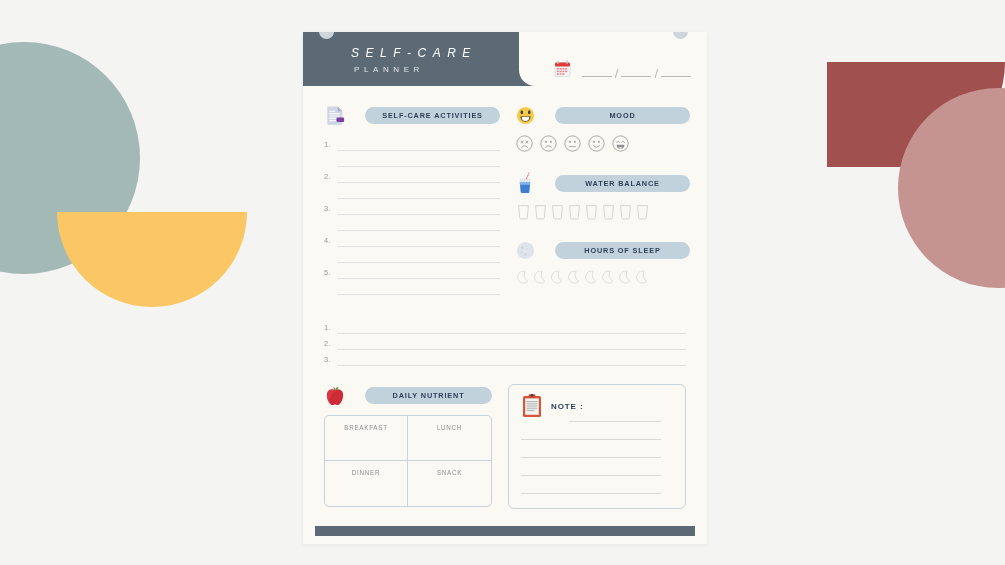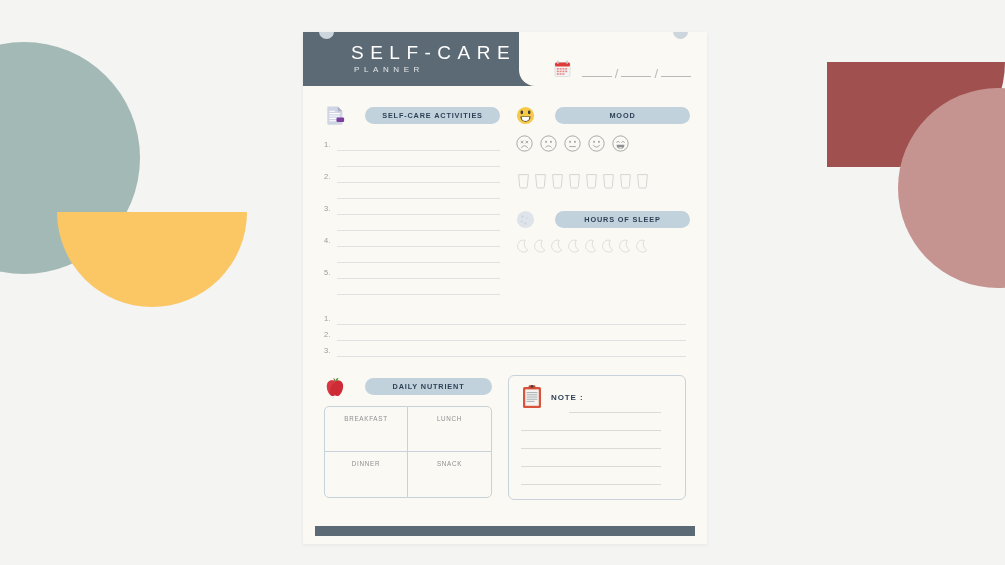--- a/index.html
+++ b/index.html
@@ -99,24 +99,25 @@
   .binding-hole.left  { left: 16px; }
   .binding-hole.right { right: 19px; }
 
   .title-block {
     position: absolute;
     left: 48px;
     top: 11px;
   }
   .title-main {
     color: #ffffff;
-    font-size: 19px;
+    font-size: 12px;
     letter-spacing: 6.5px;
     font-weight: 400;
     line-height: 20px;
+    font-style: italic;
   }
   .title-sub {
     color: #e3e7ea;
     font-size: 8px;
     letter-spacing: 4.6px;
     font-weight: 400;
     line-height: 13px;
     padding-left: 3px;
   }
 
@@ -459,20 +460,32 @@
                 <path d="M5.4 8.4a2.2 2.2 0 0 1 3.4 0" fill="none" stroke="#8f9092" stroke-width="0.9" stroke-linecap="round"></path>
                 <path d="M11.2 8.4a2.2 2.2 0 0 1 3.4 0" fill="none" stroke="#8f9092" stroke-width="0.9" stroke-linecap="round"></path>
                 <path d="M5.4 11.4h9.2a4.6 4.6 0 0 1-9.2 0z" fill="#8f9092"></path>
                 <path d="M7.2 15.4a3.4 2 0 0 1 5.6 0z" fill="#ffffff"></path>
               </svg>
             </span>
           </div>
         </div>
 
         <div>
+          <div class="sec-head">
+            <span class="icon-box">
+              <svg width="20" height="22" viewBox="0 0 20 22">
+                <path d="M4.4 6.4h11.2l-1.2 13.4a1.3 1.3 0 0 1-1.3 1.2H6.9a1.3 1.3 0 0 1-1.3-1.2z" fill="#dfe7ef"></path>
+                <path d="M4.8 10.4h10.4l-0.85 9.4a1.3 1.3 0 0 1-1.3 1.2H6.95a1.3 1.3 0 0 1-1.3-1.2z" fill="#3f7fd0"></path>
+                <path d="M4.8 10.6h10.4l-0.2 2.2H5z" fill="#7fb4e8"></path>
+                <path d="M11.4 7.2L14 0.8" stroke="#ffffff" stroke-width="2.2" stroke-linecap="round"></path>
+                <path d="M11.4 7.2L14 0.8" stroke="#e8505b" stroke-width="1" stroke-linecap="round" stroke-dasharray="1.6 1.6"></path>
+              </svg>
+            </span>
+            <span class="pill">WATER BALANCE</span>
+          </div>
           <div class="icon-row tight">
             <span><svg width="15" height="18" viewBox="0 0 15 18">
                   <path d="M2.6 2.6h9.8l-1.1 12.1a1.4 1.4 0 0 1-1.4 1.3H5.1a1.4 1.4 0 0 1-1.4-1.3z" fill="none" stroke="#cfcfcd" stroke-width="0.85"></path>
                 </svg></span>
             <span><svg width="15" height="18" viewBox="0 0 15 18">
                   <path d="M2.6 2.6h9.8l-1.1 12.1a1.4 1.4 0 0 1-1.4 1.3H5.1a1.4 1.4 0 0 1-1.4-1.3z" fill="none" stroke="#cfcfcd" stroke-width="0.85"></path>
                 </svg></span>
             <span><svg width="15" height="18" viewBox="0 0 15 18">
                   <path d="M2.6 2.6h9.8l-1.1 12.1a1.4 1.4 0 0 1-1.4 1.3H5.1a1.4 1.4 0 0 1-1.4-1.3z" fill="none" stroke="#cfcfcd" stroke-width="0.85"></path>
                 </svg></span>

